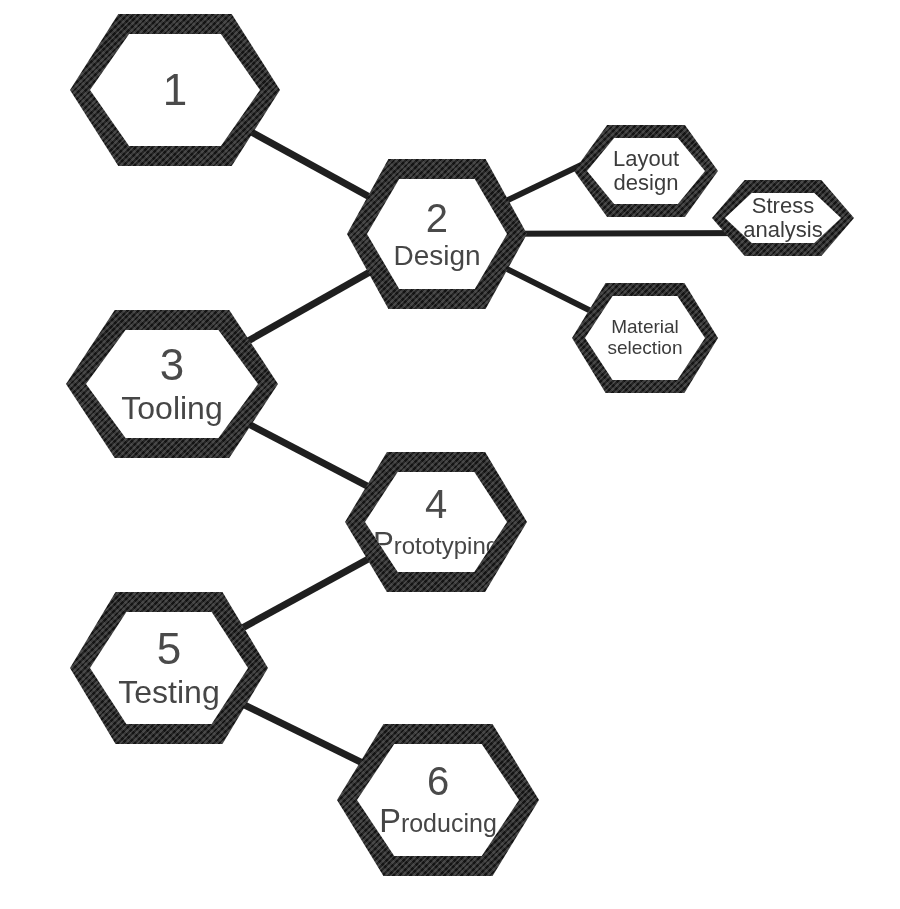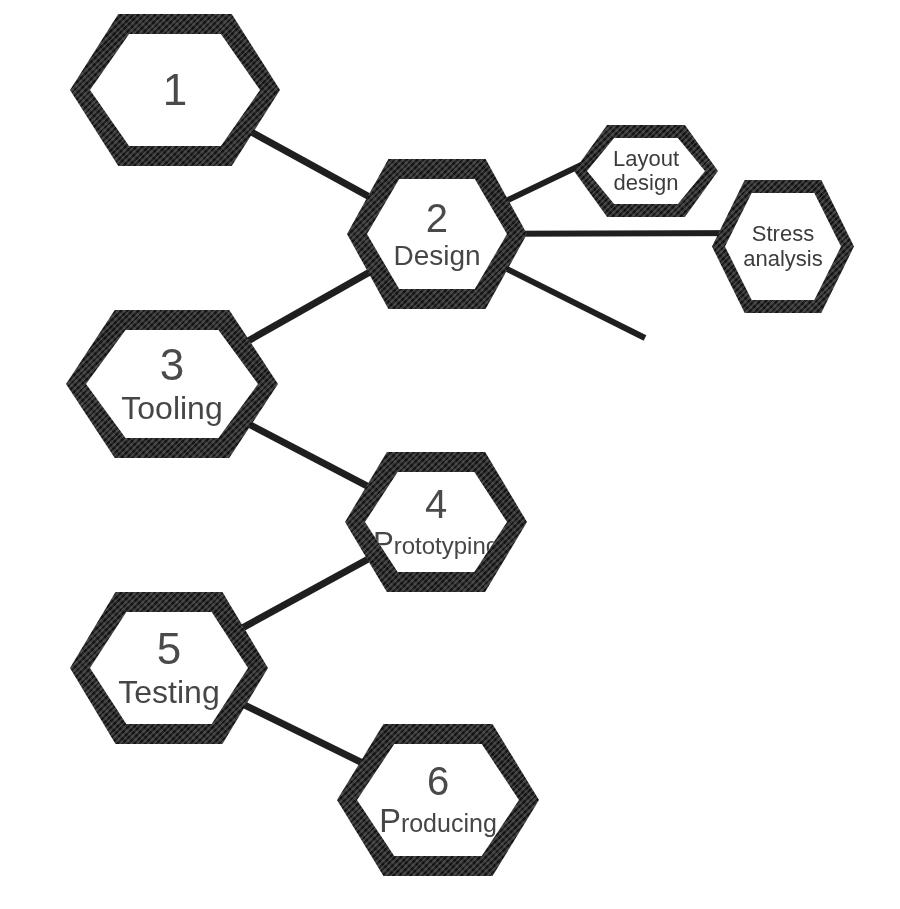--- a/index.html
+++ b/index.html
@@ -44,21 +44,21 @@
   .label.bigp::first-letter{font-size:1.3em;}
 
   
   .node-1{left:70px;top:14px;width:210px;height:152px;}
   .node-2{left:347px;top:159px;width:180px;height:150px;}
   .node-3{left:66px;top:310px;width:212px;height:148px;}
   .node-4{left:345px;top:452px;width:182px;height:140px;}
   .node-5{left:70px;top:592px;width:198px;height:152px;}
   .node-6{left:337px;top:724px;width:202px;height:152px;}
   .node-layout{left:574px;top:95px;width:144px;height:92px;margin-top:30px;}
-  .node-stress{left:712px;top:180px;width:142px;height:133px;}
+  .node-stress{left:712px;top:180px;width:142px;height:76px;}
   .node-material{left:572px;top:283px;width:146px;height:110px;}
 
   .node-2 .num,.node-4 .num,.node-6 .num{font-size:40px;}
   .node-2 .label{font-size:28px;}
   .node-3 .label,.node-5 .label{font-size:32px;}
   .node-4 .label{font-size:24px;}
   .node-6 .label{font-size:25px;}
   .node-1 .label{font-size:24px;}
 </style>
 </head>
@@ -105,20 +105,28 @@
 
   <div class="hex hex-small node-stress">
     <div class="hex-inner">
       <div class="hex-content">
         <div class="label">Stress
 analysis</div>
       </div>
     </div>
   </div>
 
+  <div class="hex hex-small node-material">
+    <div class="hex-inner">
+      <div class="hex-content">
+        <div class="label">Material
+selection</div>
+      </div>
+    </div>
+  </div>
 
   <div class="hex hex-main node-3">
     <div class="hex-inner">
       <div class="hex-content">
         <div class="num">3</div>
         <div class="label">Tooling</div>
       </div>
     </div>
   </div>
 

